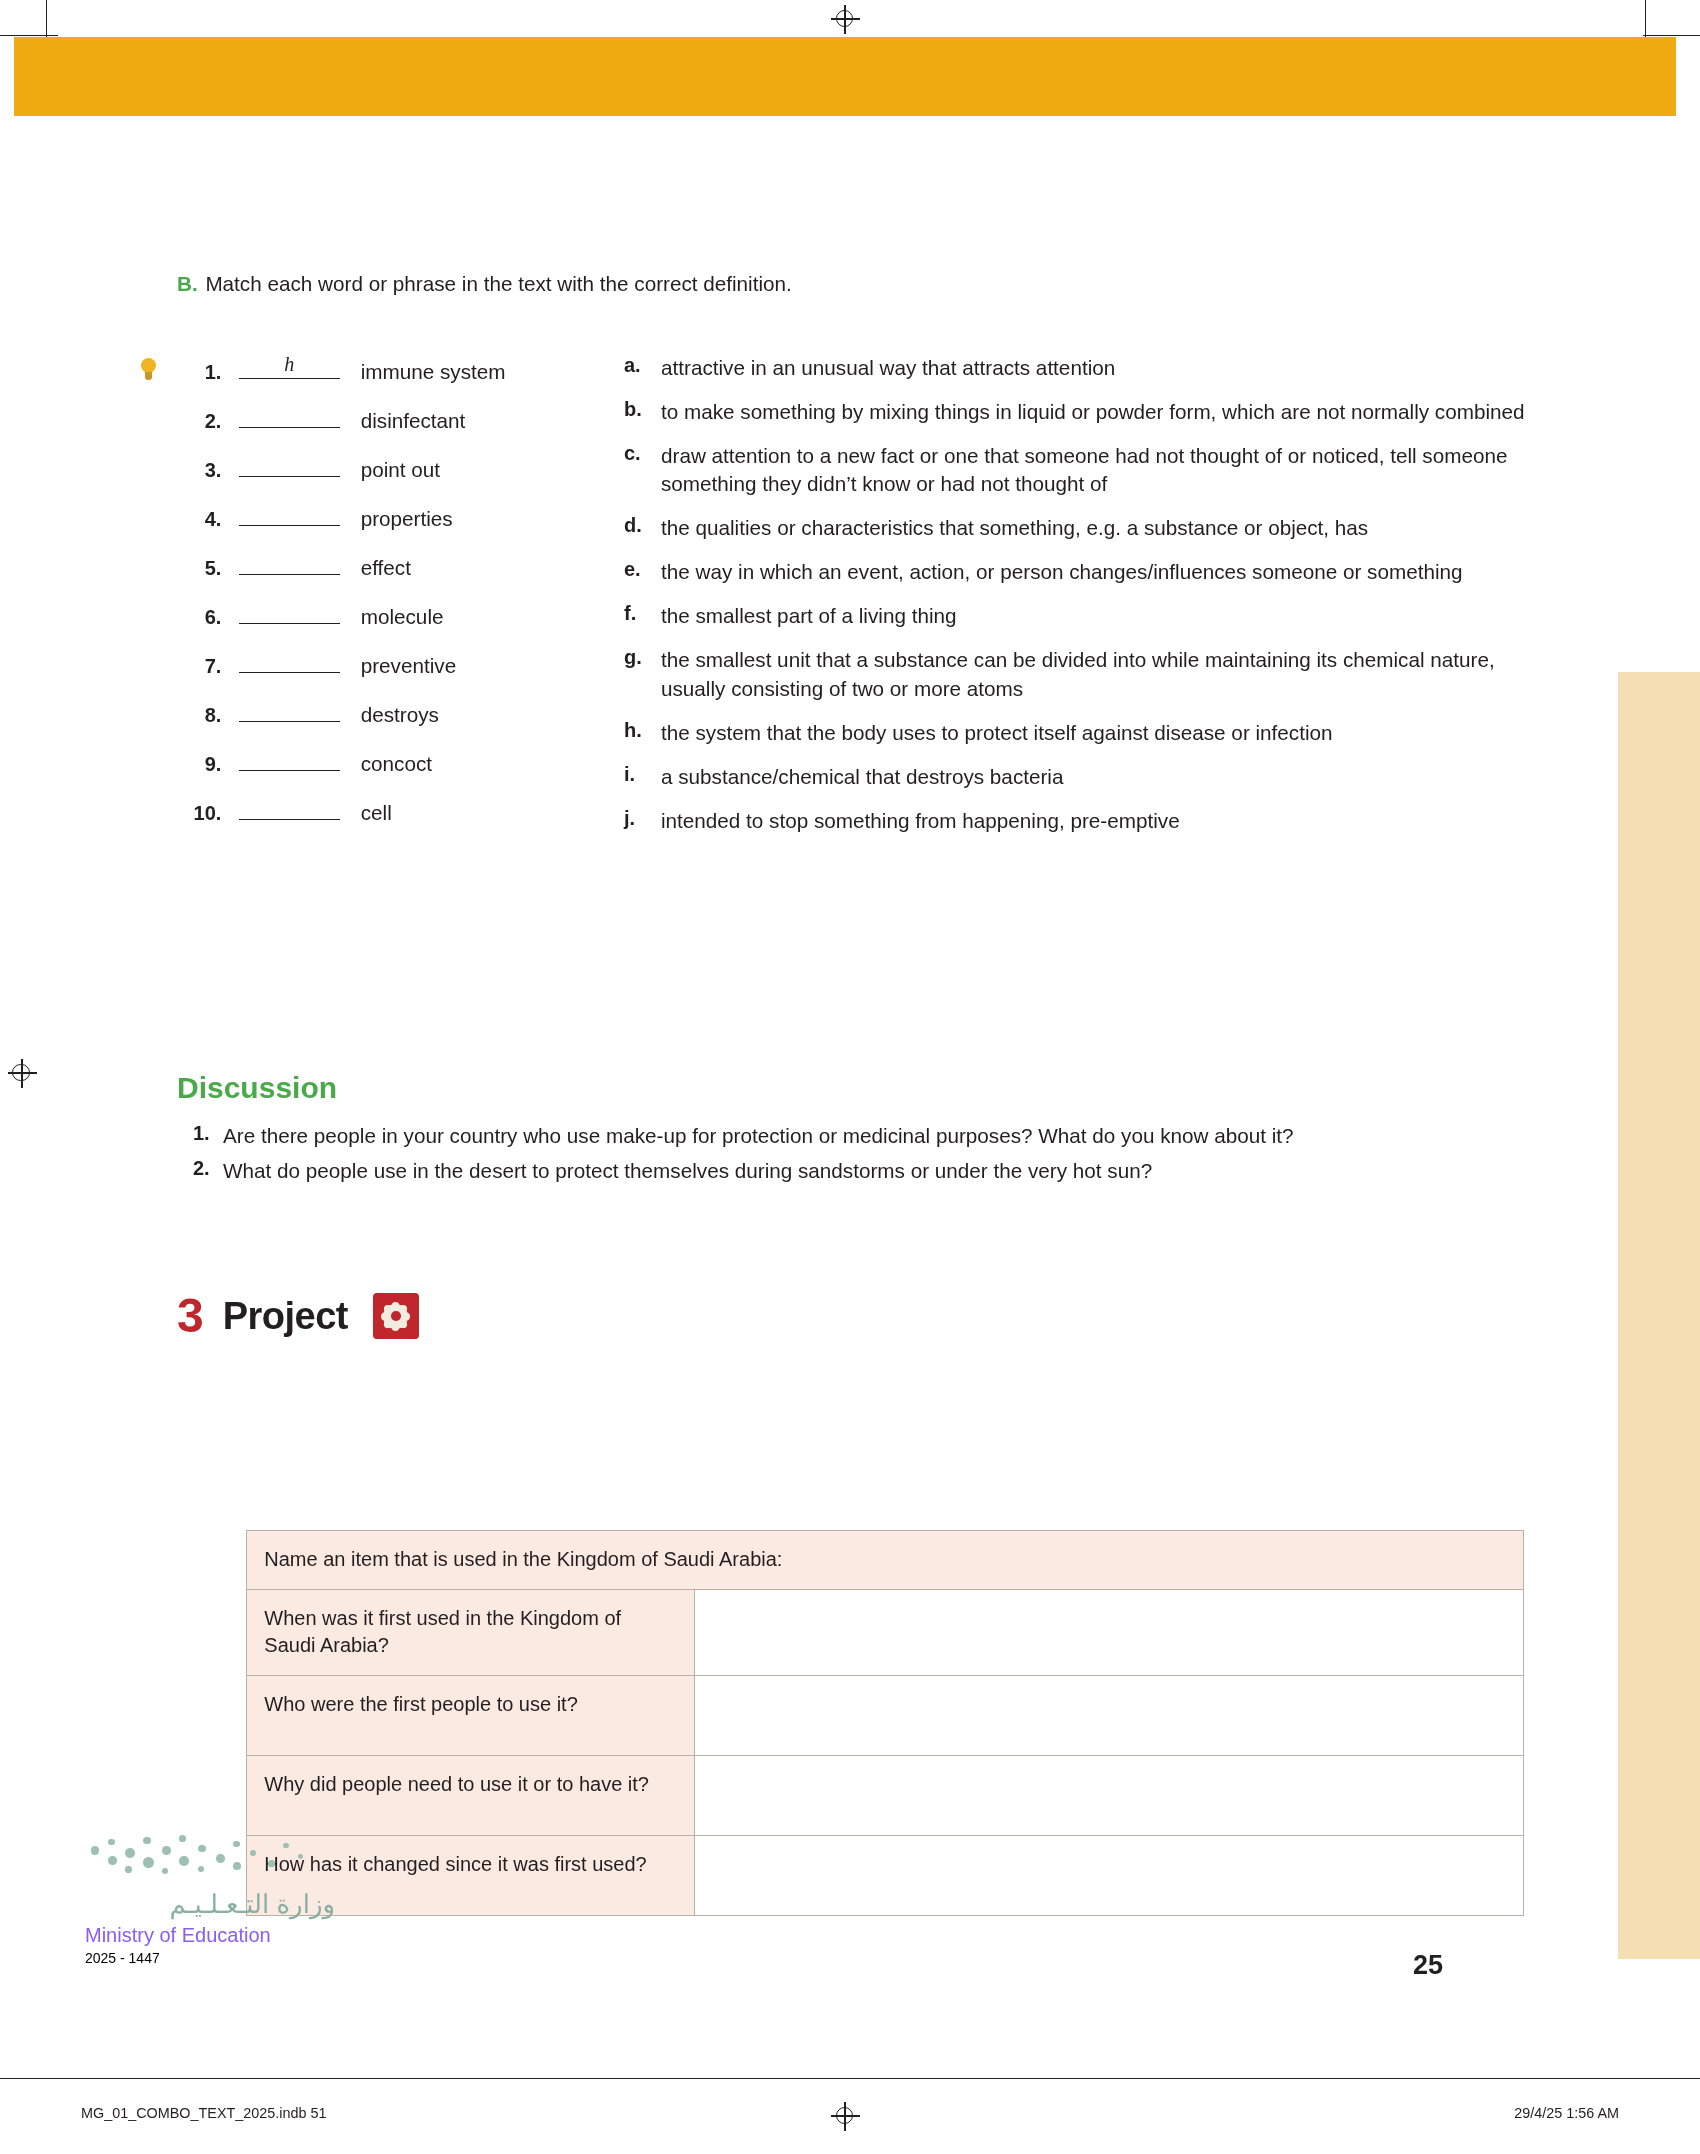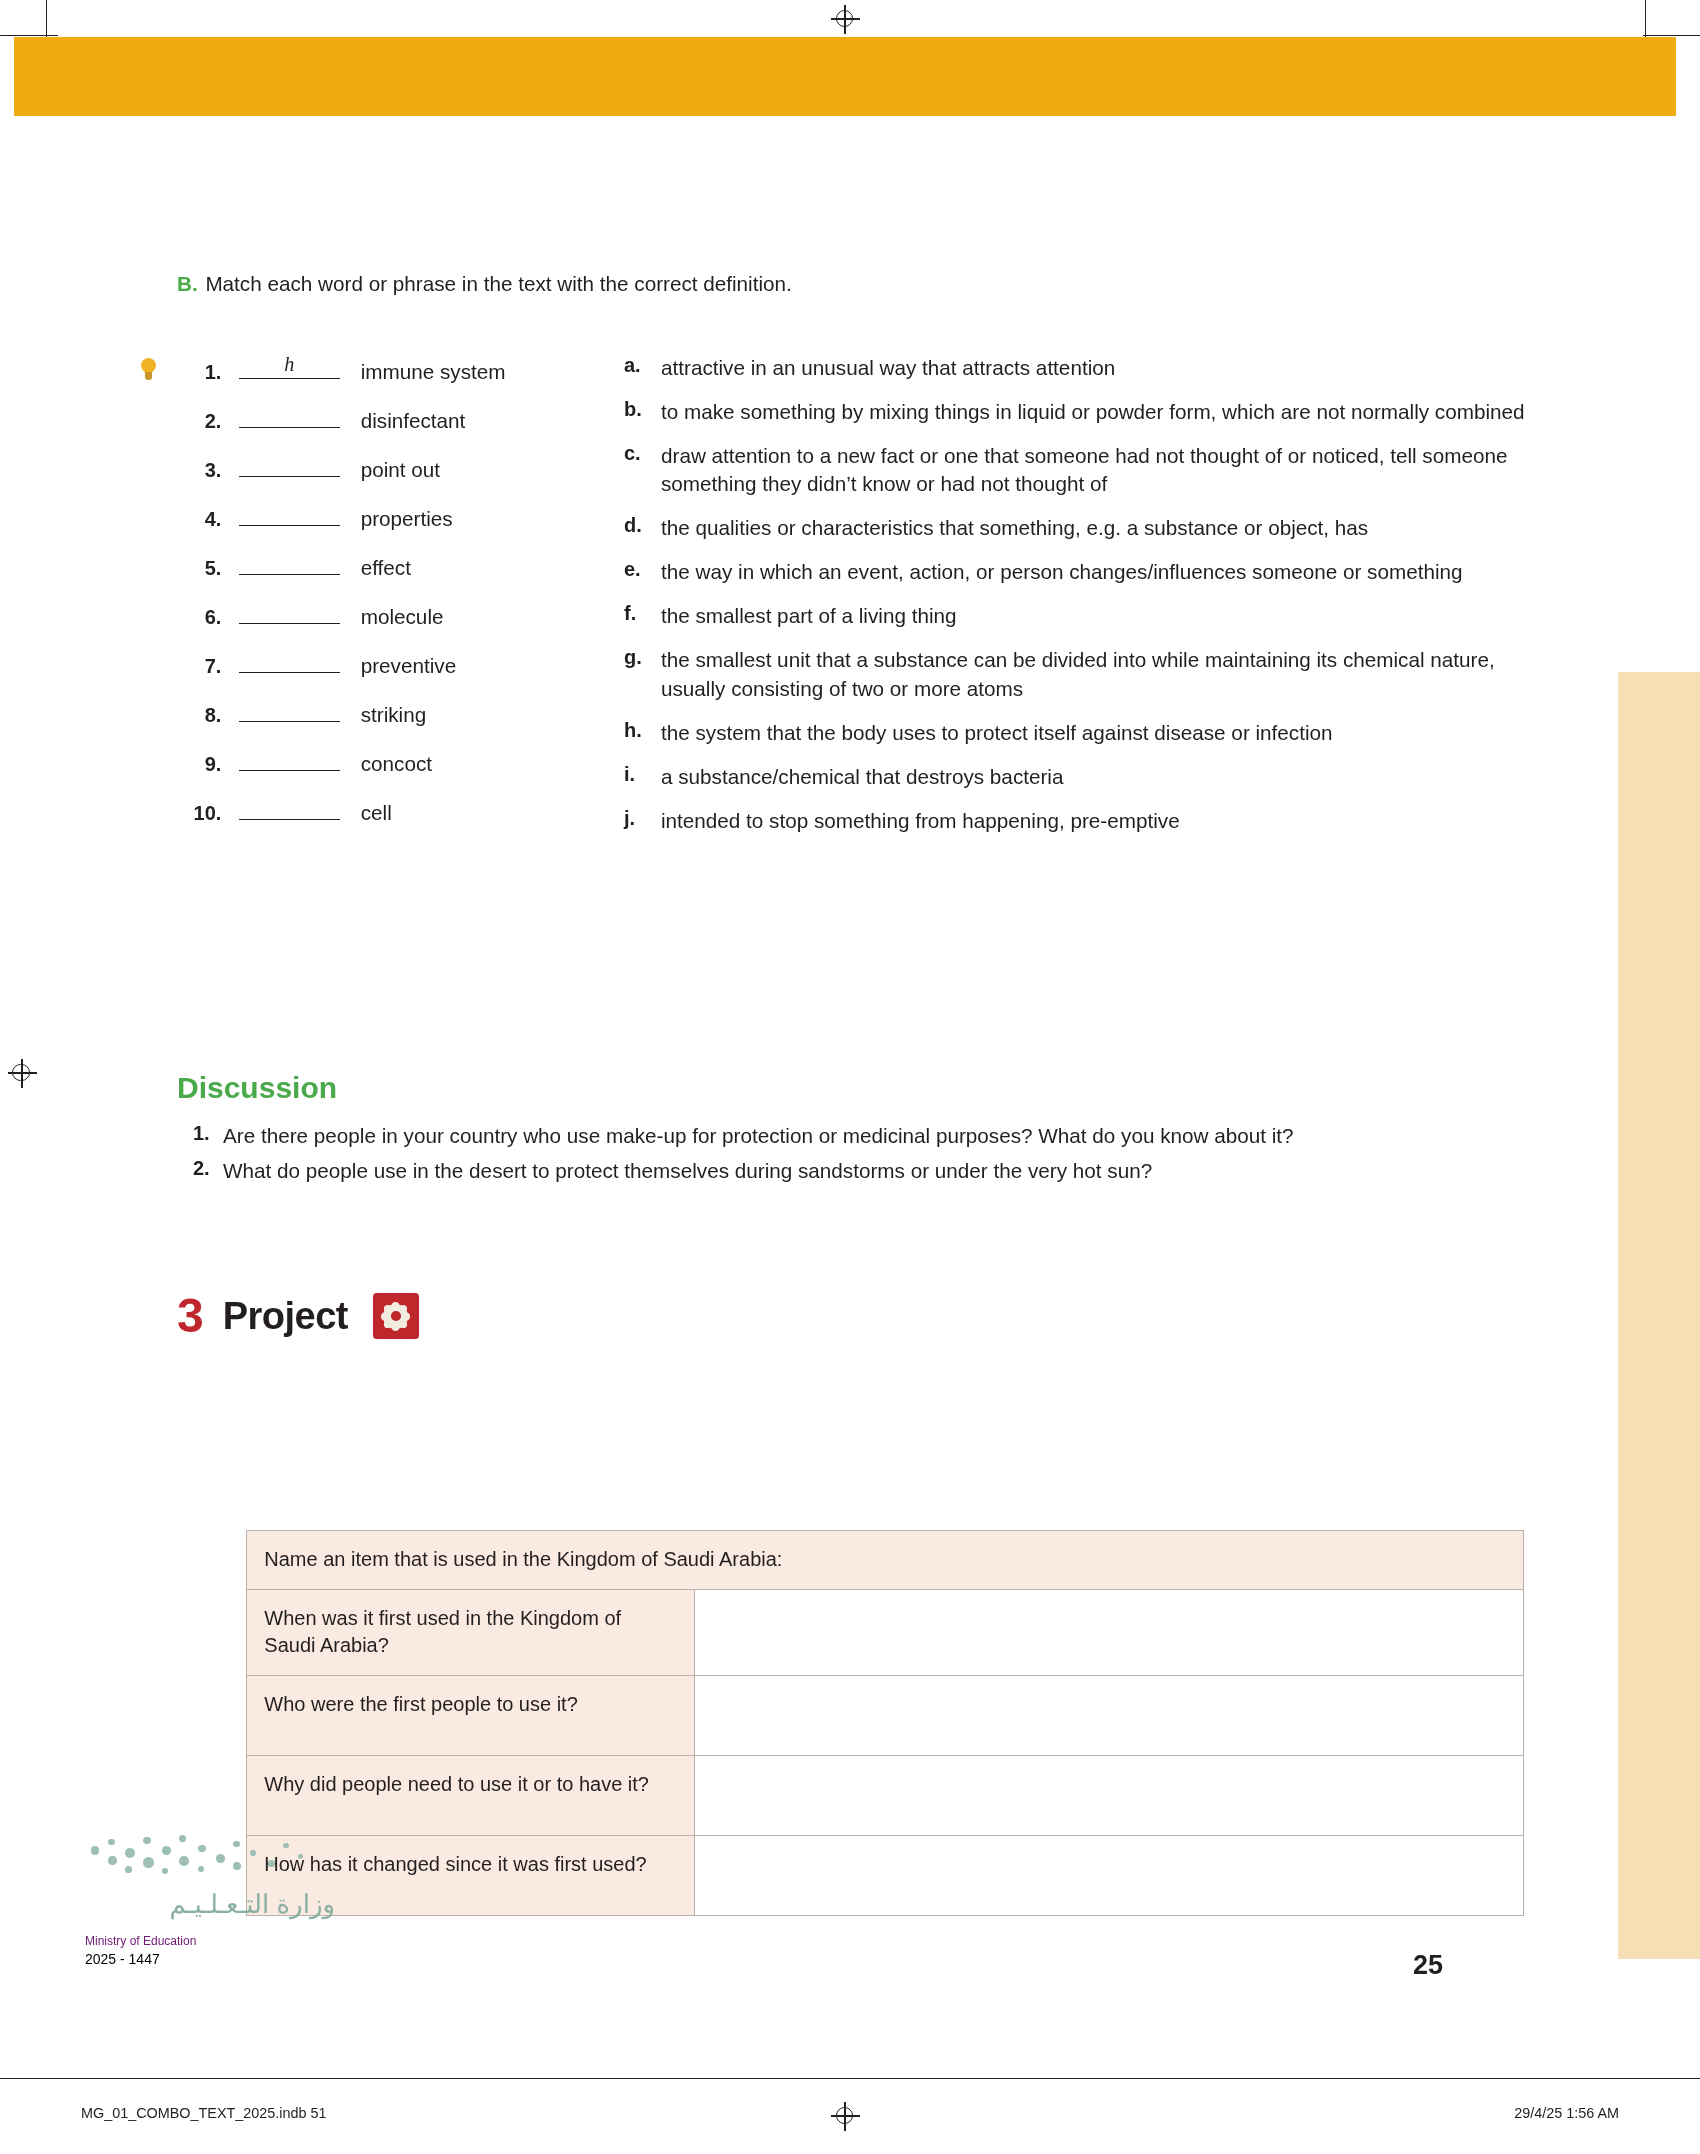--- a/index.html
+++ b/index.html
@@ -326,23 +326,23 @@
     background: #9dbfb4;
     border-radius: 50%;
   }
   .min-ar {
     font-size: 26px;
     color: #8ab0a3;
     direction: rtl;
     letter-spacing: 1.9px;
   }
   .min-en {
-    font-size: 12px;
-    color: #701a75;
-    margin-top: 14px;
+    font-size: 20px;
+    color: #8b5cf6;
+    margin-top: 4px;
   }
   .min-year {
     font-size: 14px;
     color: #000000;
     margin-top: 2.9px;
   }
 
   .page-num {
     position: absolute;
     right: 161px;
@@ -475,21 +475,21 @@
             <span class="m-answer"></span>
           </div>
           <div class="m-word">preventive</div>
         </div>
 
         <div class="match-row">
           <div class="m-num">8.</div>
           <div class="m-blank">
             <span class="m-answer"></span>
           </div>
-          <div class="m-word">striking</div>
+          <div class="m-word">destroys</div>
         </div>
 
         <div class="match-row">
           <div class="m-num">9.</div>
           <div class="m-blank">
             <span class="m-answer"></span>
           </div>
           <div class="m-word">concoct</div>
         </div>
 

